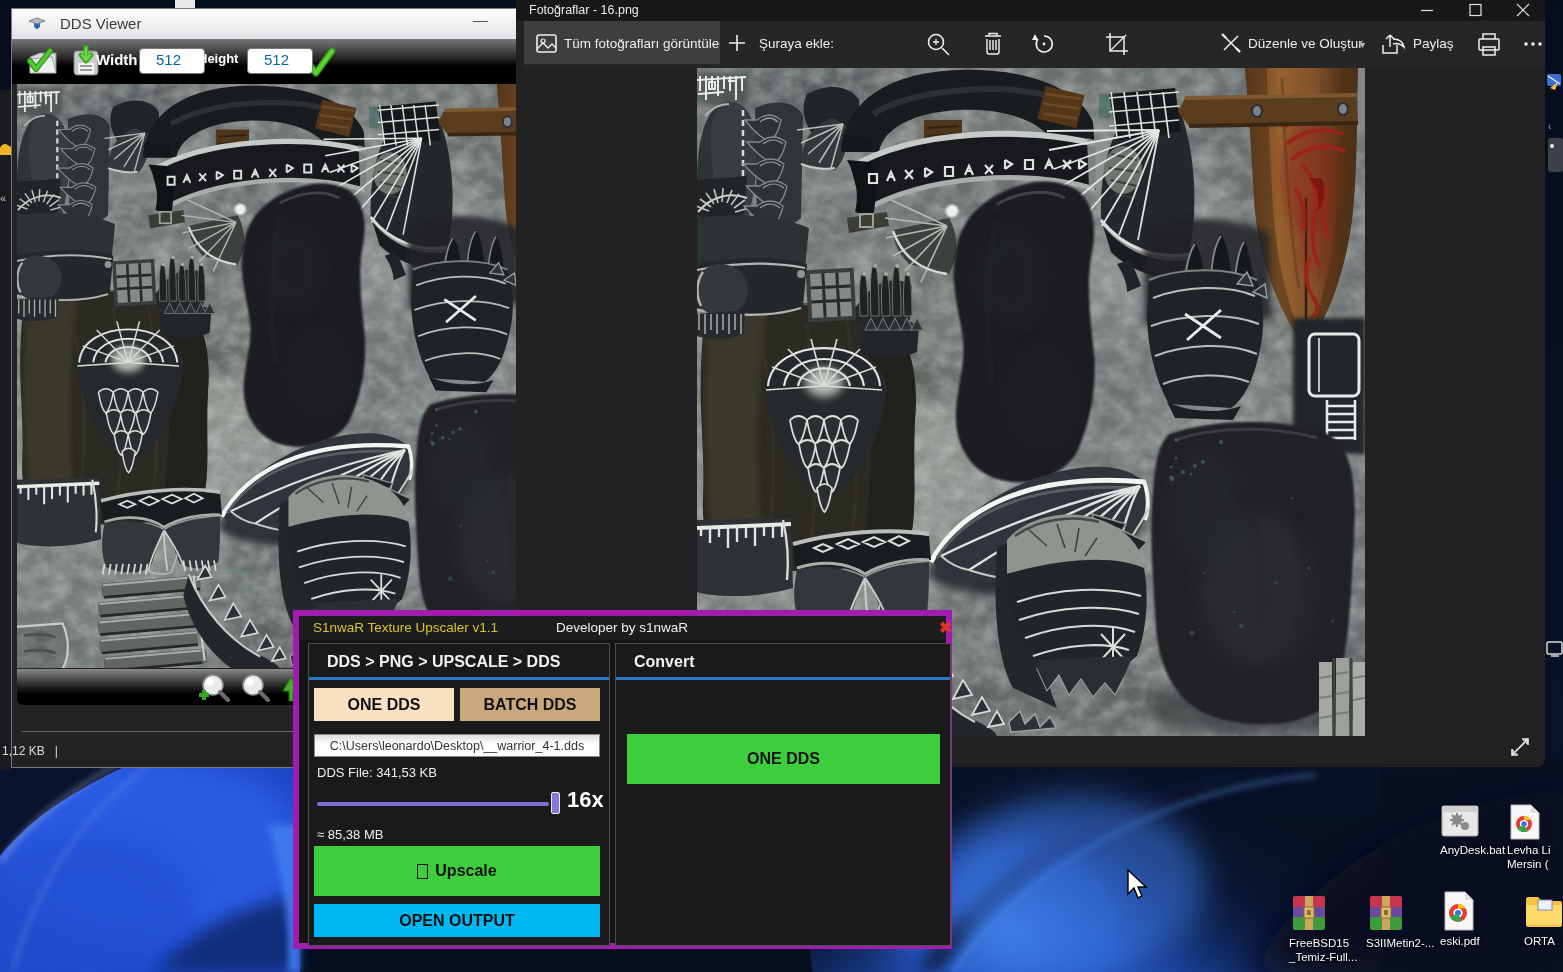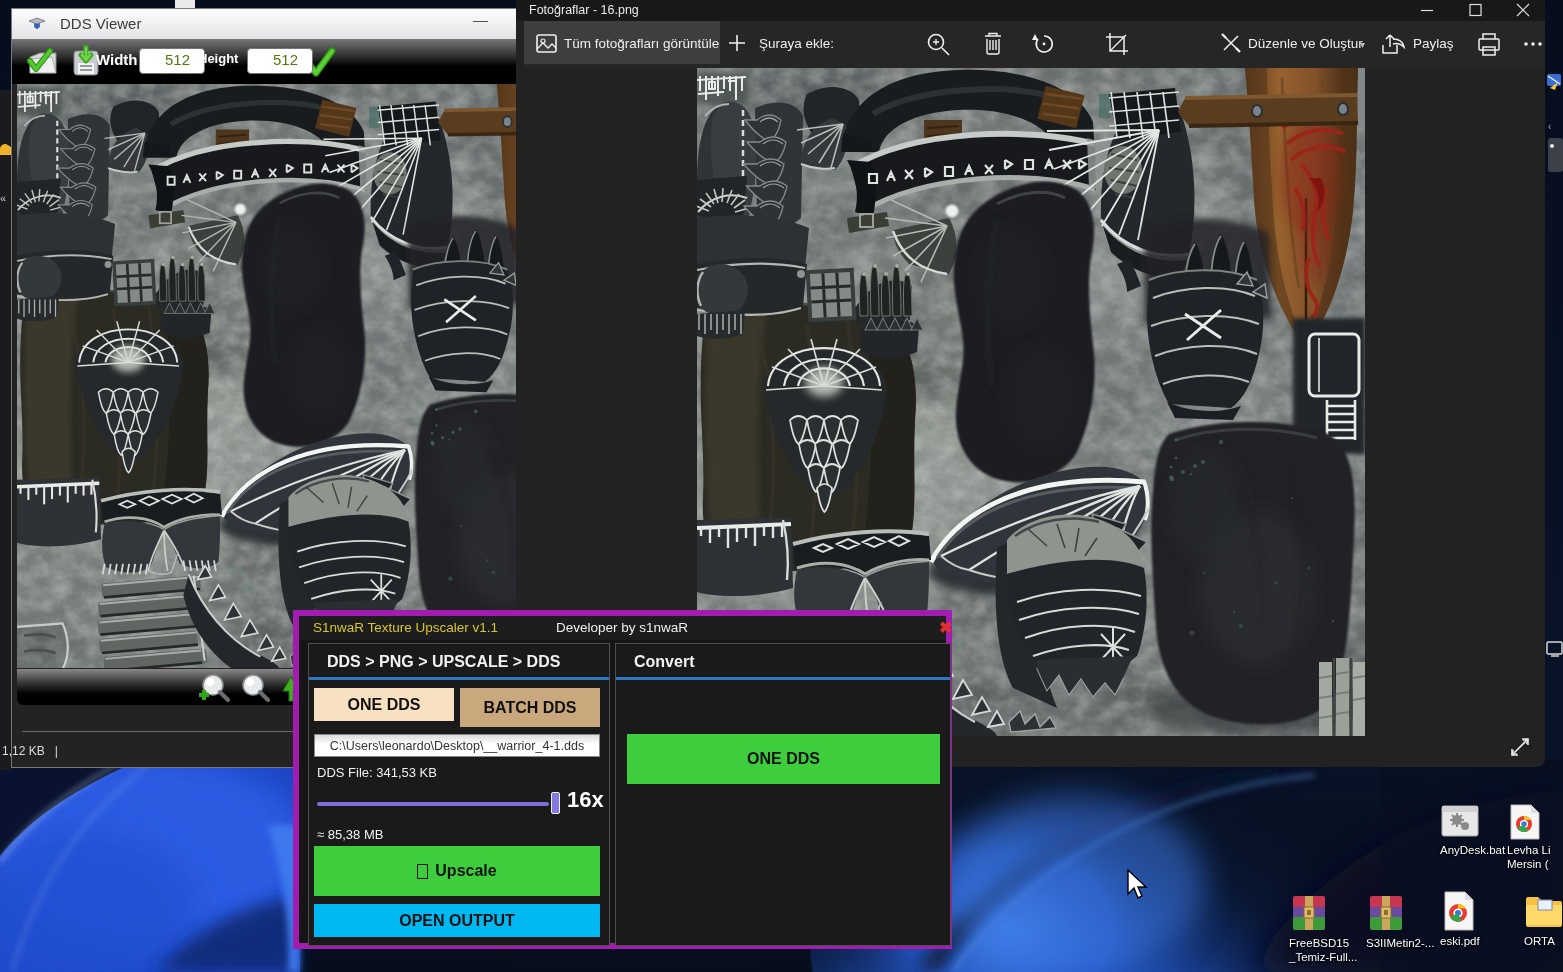--- a/index.html
+++ b/index.html
@@ -3,21 +3,21 @@
 *{margin:0;padding:0;box-sizing:border-box}
 html,body{width:1563px;height:972px;overflow:hidden;font-family:"Liberation Sans",sans-serif;background:#07101f}
 .abs{position:absolute}
 #wall{left:0;top:0;width:1563px;height:972px}
 
 #dds{left:11px;top:8px;width:505px;height:760px;background:#232323;border:1px solid #7a7a7a;border-right:none}
 #ddsTitle{left:0;top:0;width:100%;height:30px;background:linear-gradient(#fdfdfd,#eeeef0 60%,#e2e2e6);color:#3a3a3a;font-size:15px;line-height:30px}
 #ddsTool{left:0;top:30px;width:100%;height:45px;background:linear-gradient(#777 0%,#222 45%,#000 60%,#000)}
 #ddsImg{left:5px;top:75px;width:500px;height:584px;overflow:hidden;background:#6f7472}
 #ddsBot{left:5px;top:660px;width:500px;height:36px;background:linear-gradient(#888 0%,#333 40%,#000 70%);border-radius:0 0 6px 6px}
-.whiteIn{display:inline-block;background:#fff;border-radius:4px;border:1px solid #777;color:#4d7c0f;font-size:15px;padding:2px 25px;width:66px;height:26px;vertical-align:middle}
+.whiteIn{display:inline-block;background:#fff;border-radius:4px;border:1px solid #777;color:#0369a1;font-size:15px;padding:2px 16px;width:66px;height:26px;vertical-align:middle}
 
 #photos{left:516px;top:0;width:1029px;height:767px;background:#222;border-radius:0 0 8px 8px;overflow:hidden}
 #phTitle{left:0;top:0;width:100%;height:21px;background:#181818;color:#eaeaea;font-size:12.5px}
 #phTool{left:8px;top:21px;width:100%;height:47px;background:#262626;color:#eee;font-size:13.5px}
 #phBtn1{left:0;top:0;width:196px;height:43px;background:#3e3e3e}
 
 #ups{left:293px;top:610px;width:659px;height:339px;background:#151515;border:6px solid #a21caf}
 #upsTitle{left:0;top:0;width:100%;height:24px;background:#1d1d1d}
 .panel{border:1px solid #4f4f4f;background:#1a1a1a}
 .phead{font-size:16px;font-weight:bold;color:#f2f2f2;padding:9px 0 0 18px;height:33px}
@@ -213,21 +213,21 @@
  </div>
  <div class="panel abs" style="left:9px;top:27px;width:302px;height:303px">
    <div class="phead">DDS &gt; PNG &gt; UPSCALE &gt; DDS</div>
       <div class="blueline"></div>
  </div>
  <div class="panel abs" style="left:316px;top:27px;width:336px;height:303px">
    <div class="phead">Convert</div>
       <div class="blueline"></div>
  </div>
  <div class="btn" style="left:15px;top:72px;width:140px;height:33px;background:#f8e0c2">ONE DDS</div>
- <div class="btn" style="left:161px;top:72px;width:140px;height:39px;background:#c9a87e">BATCH DDS</div>
+ <div class="btn" style="left:161px;top:72px;width:140px;height:33px;background:#c9a87e">BATCH DDS</div>
  <div class="btn" style="left:15px;top:118px;width:286px;height:23px;background:linear-gradient(#dcdcdc,#fff 45%);border:1px solid #888;font-weight:normal;font-size:12.5px;color:#333">C:\Users\leonardo\Desktop\__warrior_4-1.dds</div>
  <div class="dtxt" style="left:18px;top:149px">DDS File: 341,53 KB</div>
  <div class="abs" style="left:18px;top:186px;width:232px;height:4px;background:#7e6fd8;border-radius:2px"></div>
  <div class="abs" style="left:252px;top:176px;width:9px;height:22px;background:#8478e0;border:1px solid #eee;border-radius:2px"></div>
  <div class="abs" style="left:268px;top:171px;color:#fff;font-size:22px;font-weight:bold">16x</div>
  <div class="dtxt" style="left:18px;top:211px">≈ 85,38 MB</div>
  <div class="btn" style="left:15px;top:288px;width:286px;height:33px;background:#00b9f2">OPEN OUTPUT</div>
  <div class="btn" style="left:15px;top:230px;width:286px;height:50px;background:#3dcd3d"><span style="display:inline-block;width:11px;height:15px;border:1.5px solid #111;margin-right:7px"></span> Upscale</div>
  <div class="btn" style="left:328px;top:118px;width:313px;height:50px;background:#3dcd3d">ONE DDS</div>
 </div>

